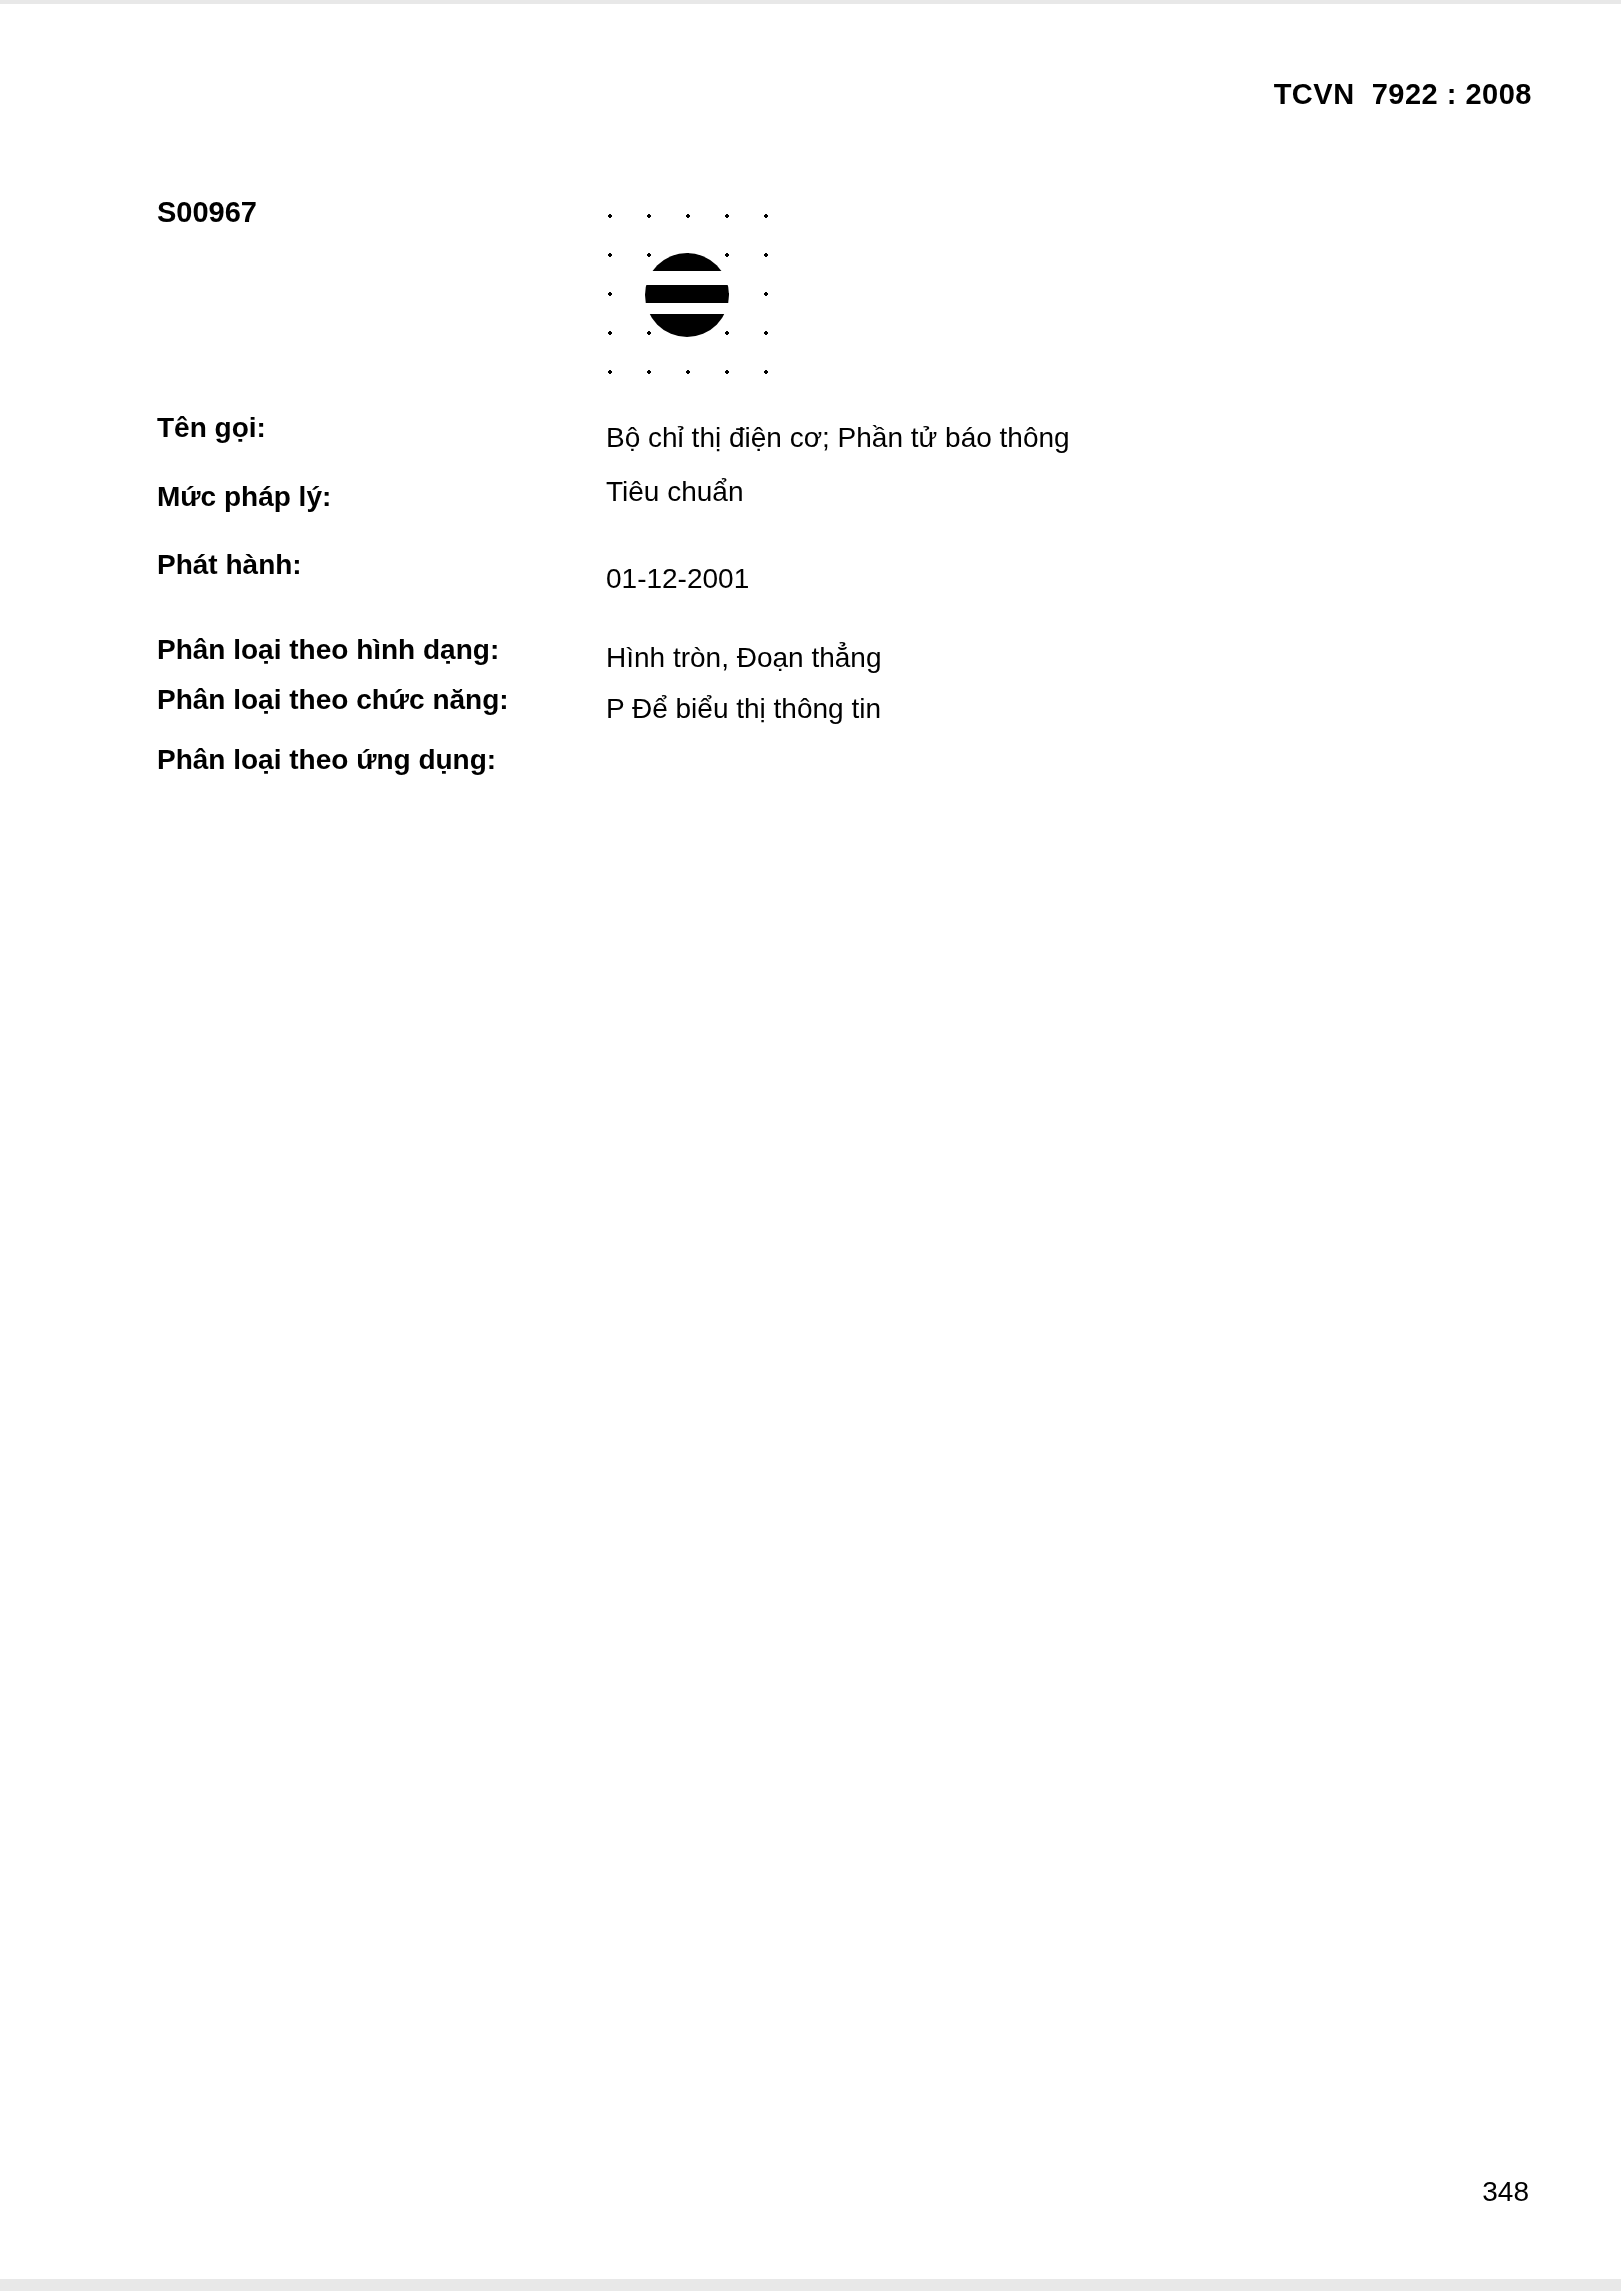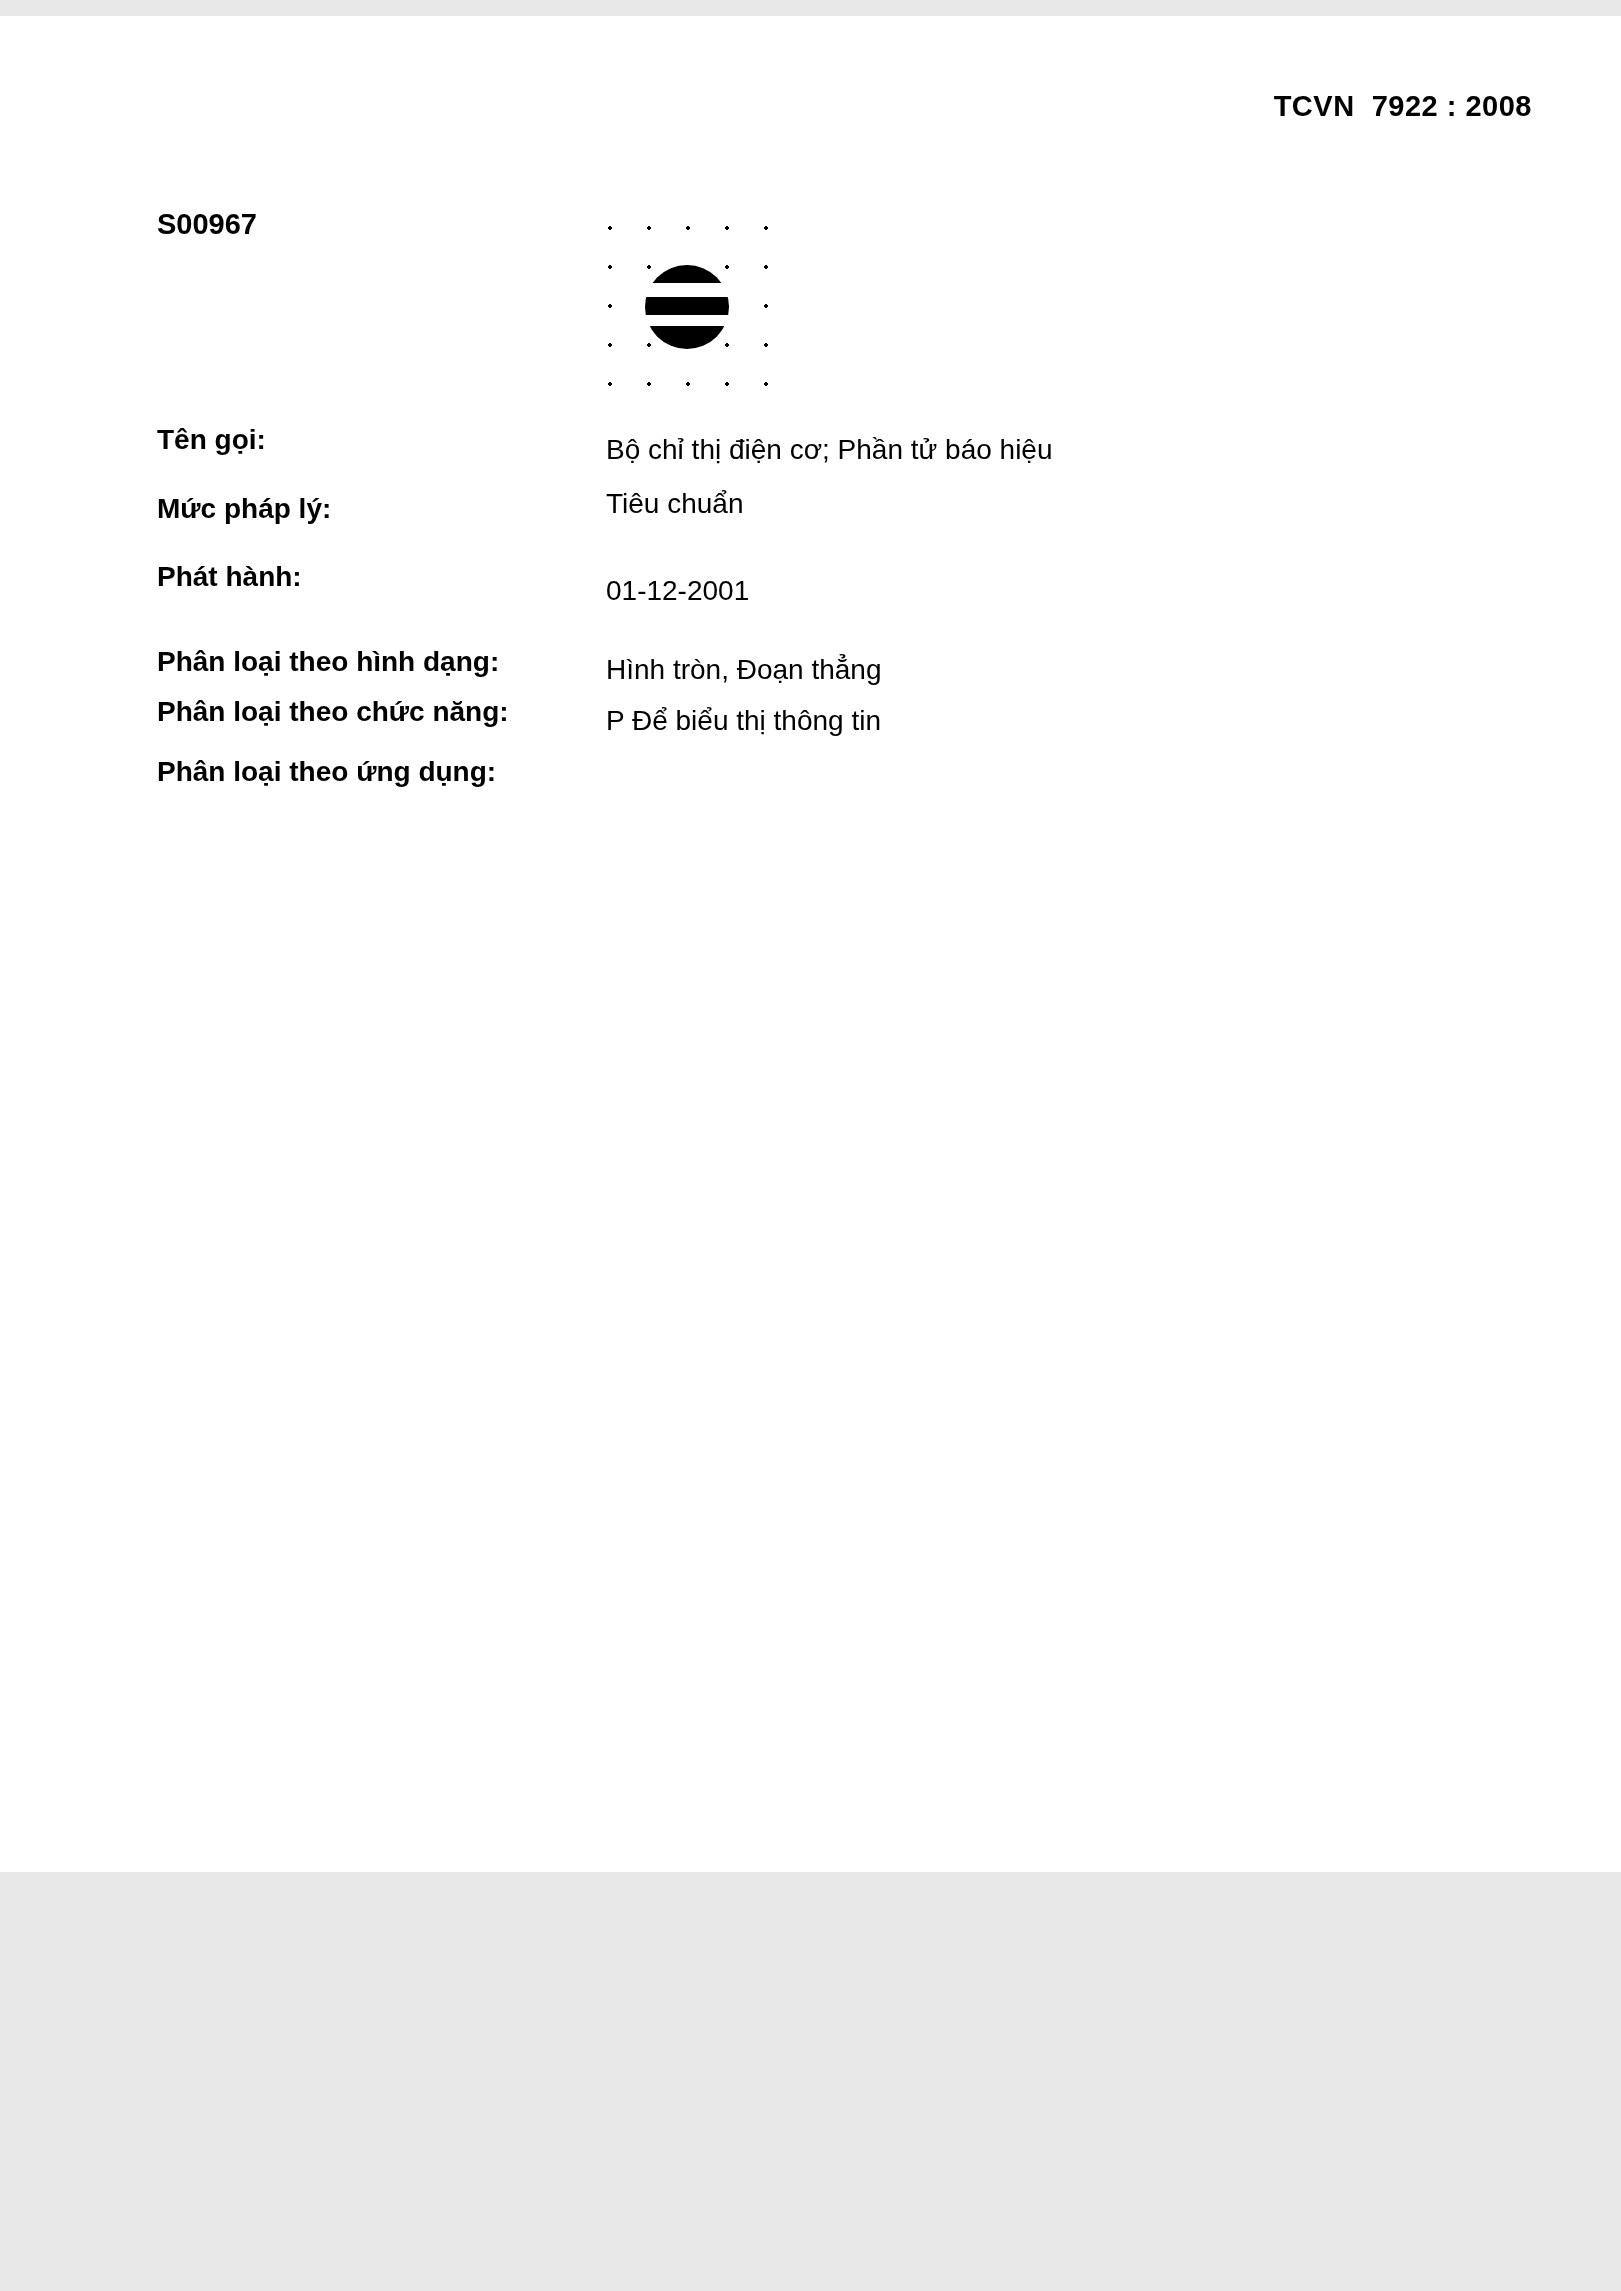--- a/index.html
+++ b/index.html
@@ -3,22 +3,22 @@
 <meta charset="utf-8">
 <style>
   html, body {
     margin: 0;
     padding: 0;
     background: #e8e8e8;
   }
   .page {
     position: relative;
     width: 1621px;
-    height: 1856px;
-    margin: 16px auto;
+    height: 2275px;
+    margin: 4px auto;
     background: #ffffff;
     font-family: "Liberation Sans", sans-serif;
     color: #000000;
     overflow: hidden;
   }
   .header-title {
     position: absolute;
     top: 74px;
     right: 89px;
     font-size: 29px;
@@ -103,21 +103,21 @@
   <div class="symbol-id">S00967</div>
 
   <div class="symbol-figure">
     <div class="dot-grid"></div>
     <div class="striped-circle"></div>
   </div>
 
   <div>
     <div class="field-row" style="top:408px;">
       <div class="field-label">Tên gọi:</div>
-      <div class="field-value" style="top:9.8px;">Bộ chỉ thị điện cơ; Phần tử báo hiệu</div>
+      <div class="field-value" style="top:9.8px;">Bộ chỉ thị điện cơ; Phần tử báo thông</div>
     </div>
     <div class="field-row" style="top:477px;">
       <div class="field-label">Mức pháp lý:</div>
       <div class="field-value" style="top:-4.9px;">Tiêu chuẩn</div>
     </div>
     <div class="field-row" style="top:545px;">
       <div class="field-label">Phát hành:</div>
       <div class="field-value" style="top:13.7px;">01-12-2001</div>
     </div>
     <div class="field-row" style="top:630px;">

